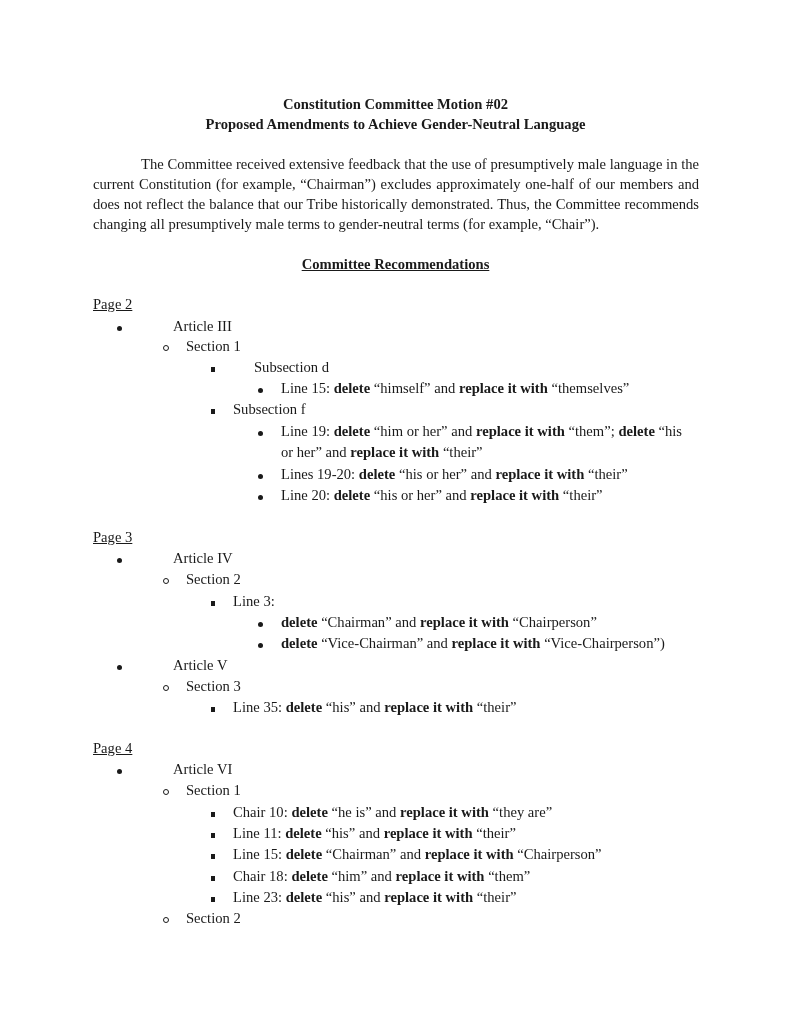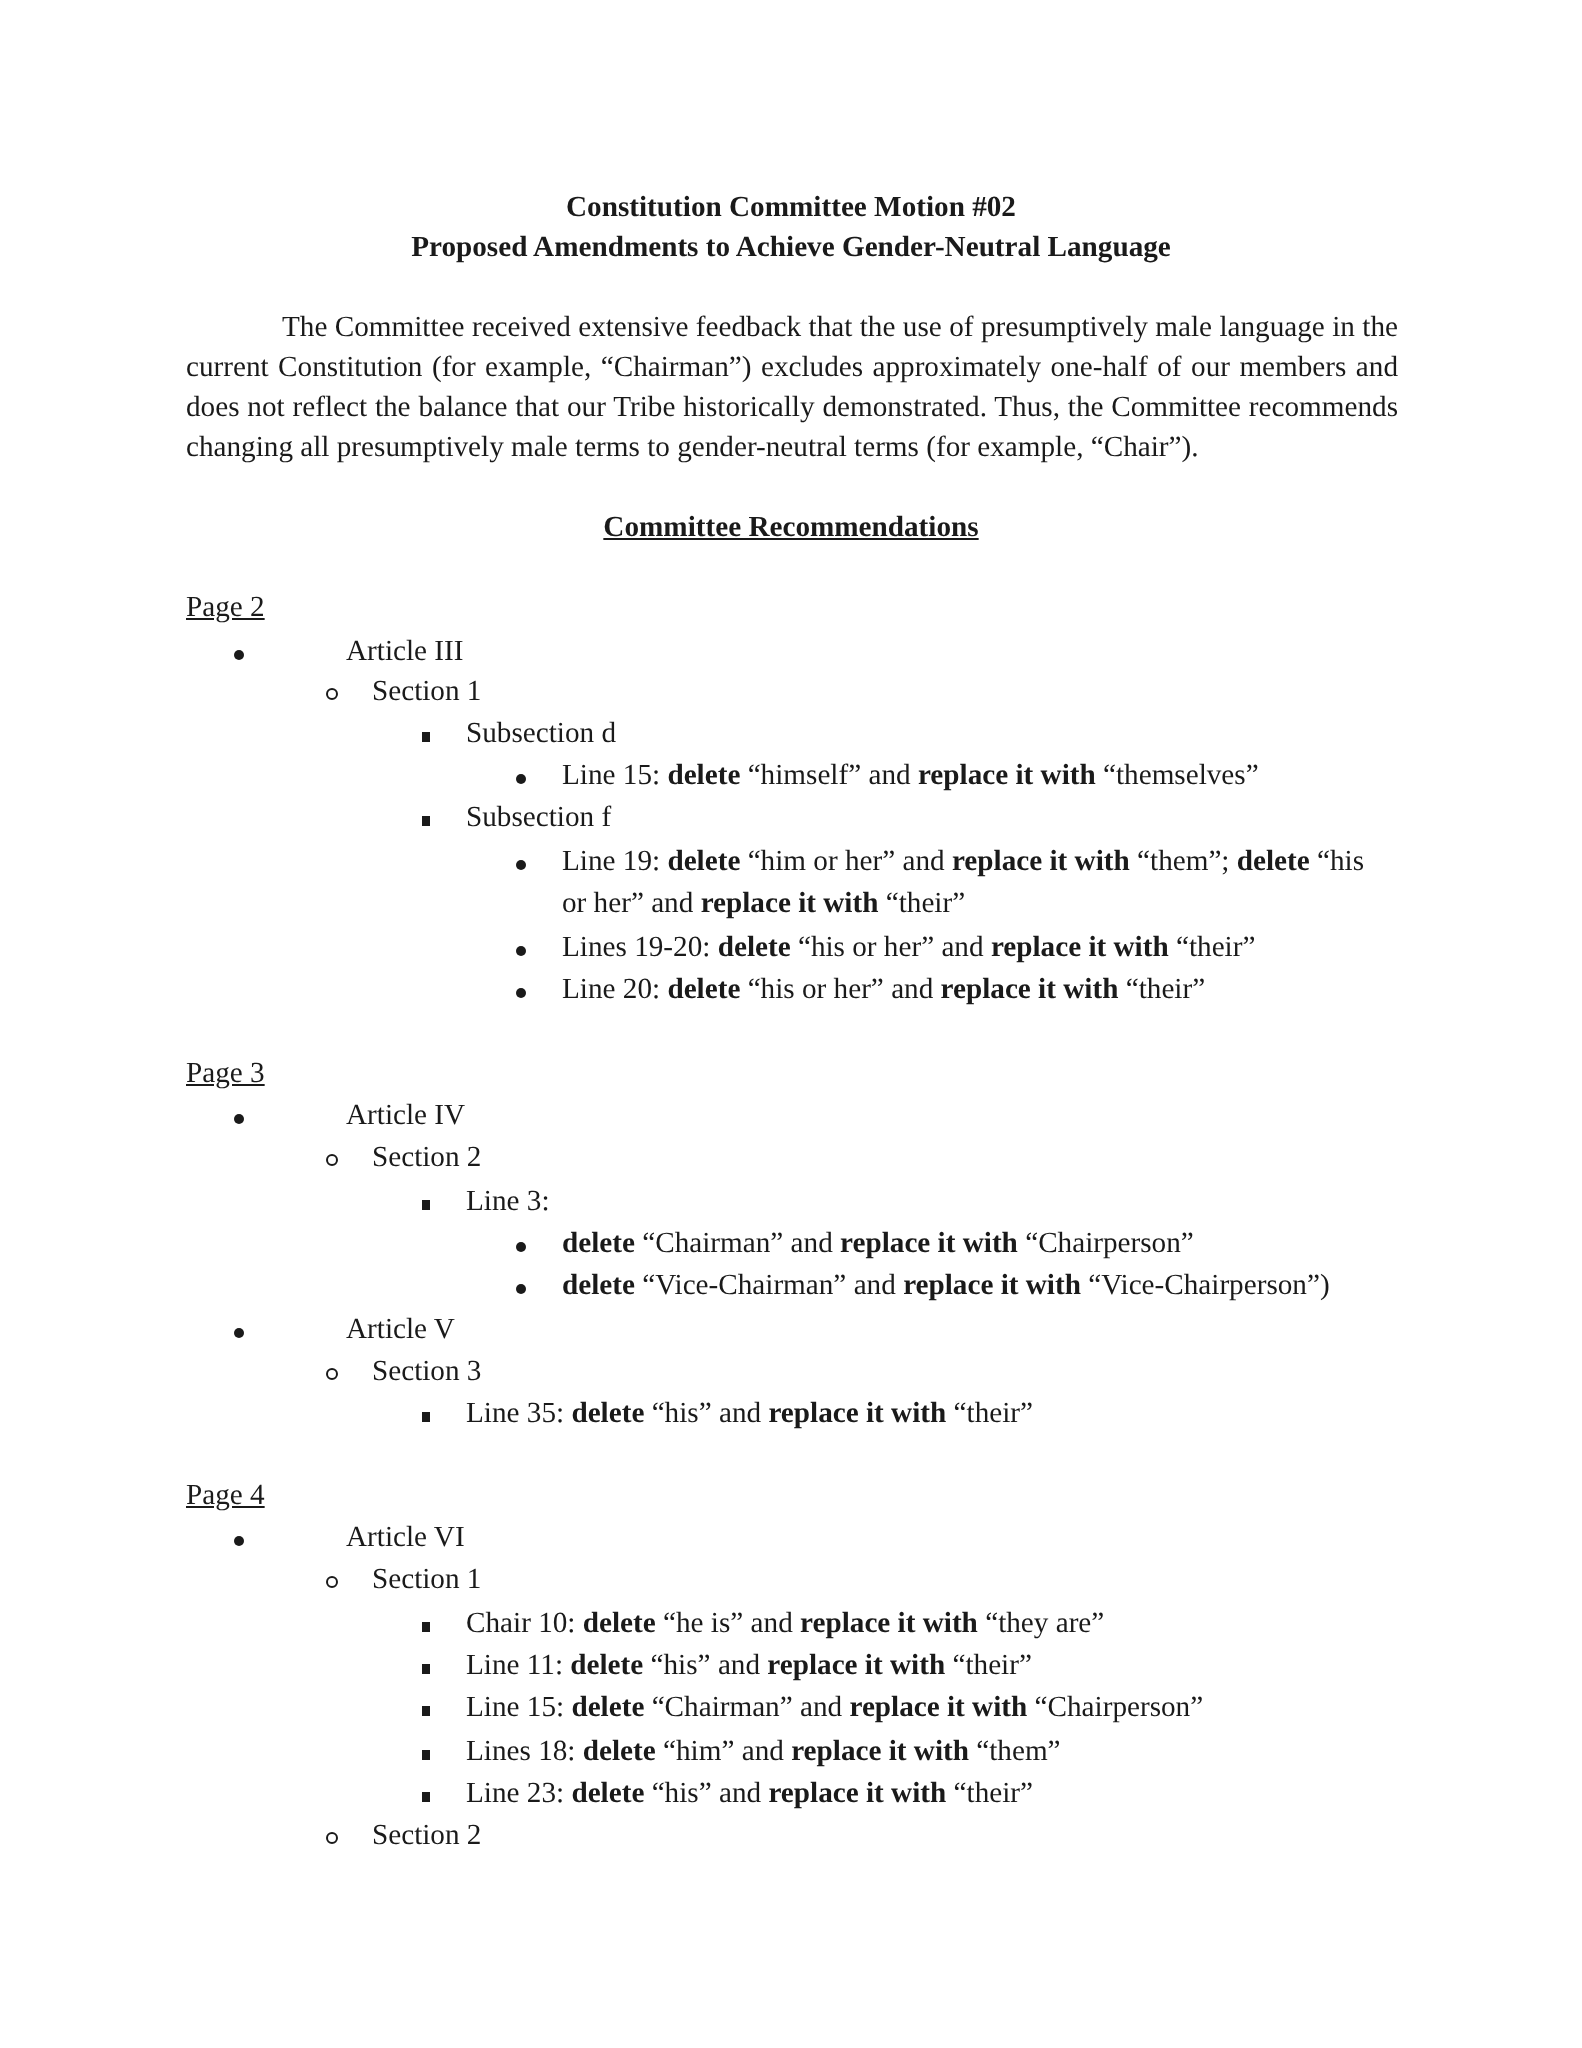--- a/index.html
+++ b/index.html
@@ -37,21 +37,21 @@
 
 <div class="abs page-label" style="top:295px;">Page 2</div>
 
 <div class="bullet b1" style="top:317px;"><span class="disc"></span></div>
 <div class="abs t1" style="top:317px;">Article III</div>
 
 <div class="bullet b2" style="top:337px;"><span class="circ"></span></div>
 <div class="abs t2" style="top:337px;">Section 1</div>
 
 <div class="bullet b3" style="top:358px;"><span class="sq"></span></div>
-<div class="abs t3" style="top:358px;">Subsection d</div>
+<div class="abs t3" style="top:358px;margin-left:21px;">Subsection d</div>
 
 <div class="bullet b4" style="top:379px;"><span class="disc"></span></div>
 <div class="abs t4" style="top:379px;">
   <span>Line 15:</span>
   <b>delete</b>
   <span>“himself”</span>
   <span>and</span>
   <b>replace it with</b>
   <span>“themselves”</span>
 </div>
@@ -175,21 +175,21 @@
   <span>Line 15:</span>
   <b>delete</b>
   <span>“Chairman”</span>
   <span>and</span>
   <b>replace it with</b>
   <span>“Chairperson”</span>
 </div>
 
 <div class="bullet b3" style="top:867px;"><span class="sq"></span></div>
 <div class="abs t3" style="top:867px;">
-  <span>Lines 18:</span>
+  <span>Chair 18:</span>
   <b>delete</b>
   <span>“him”</span>
   <span>and</span>
   <b>replace it with</b>
   <span>“them”</span>
 </div>
 
 <div class="bullet b3" style="top:888px;"><span class="sq"></span></div>
 <div class="abs t3" style="top:888px;">
   <span>Line 23:</span>

